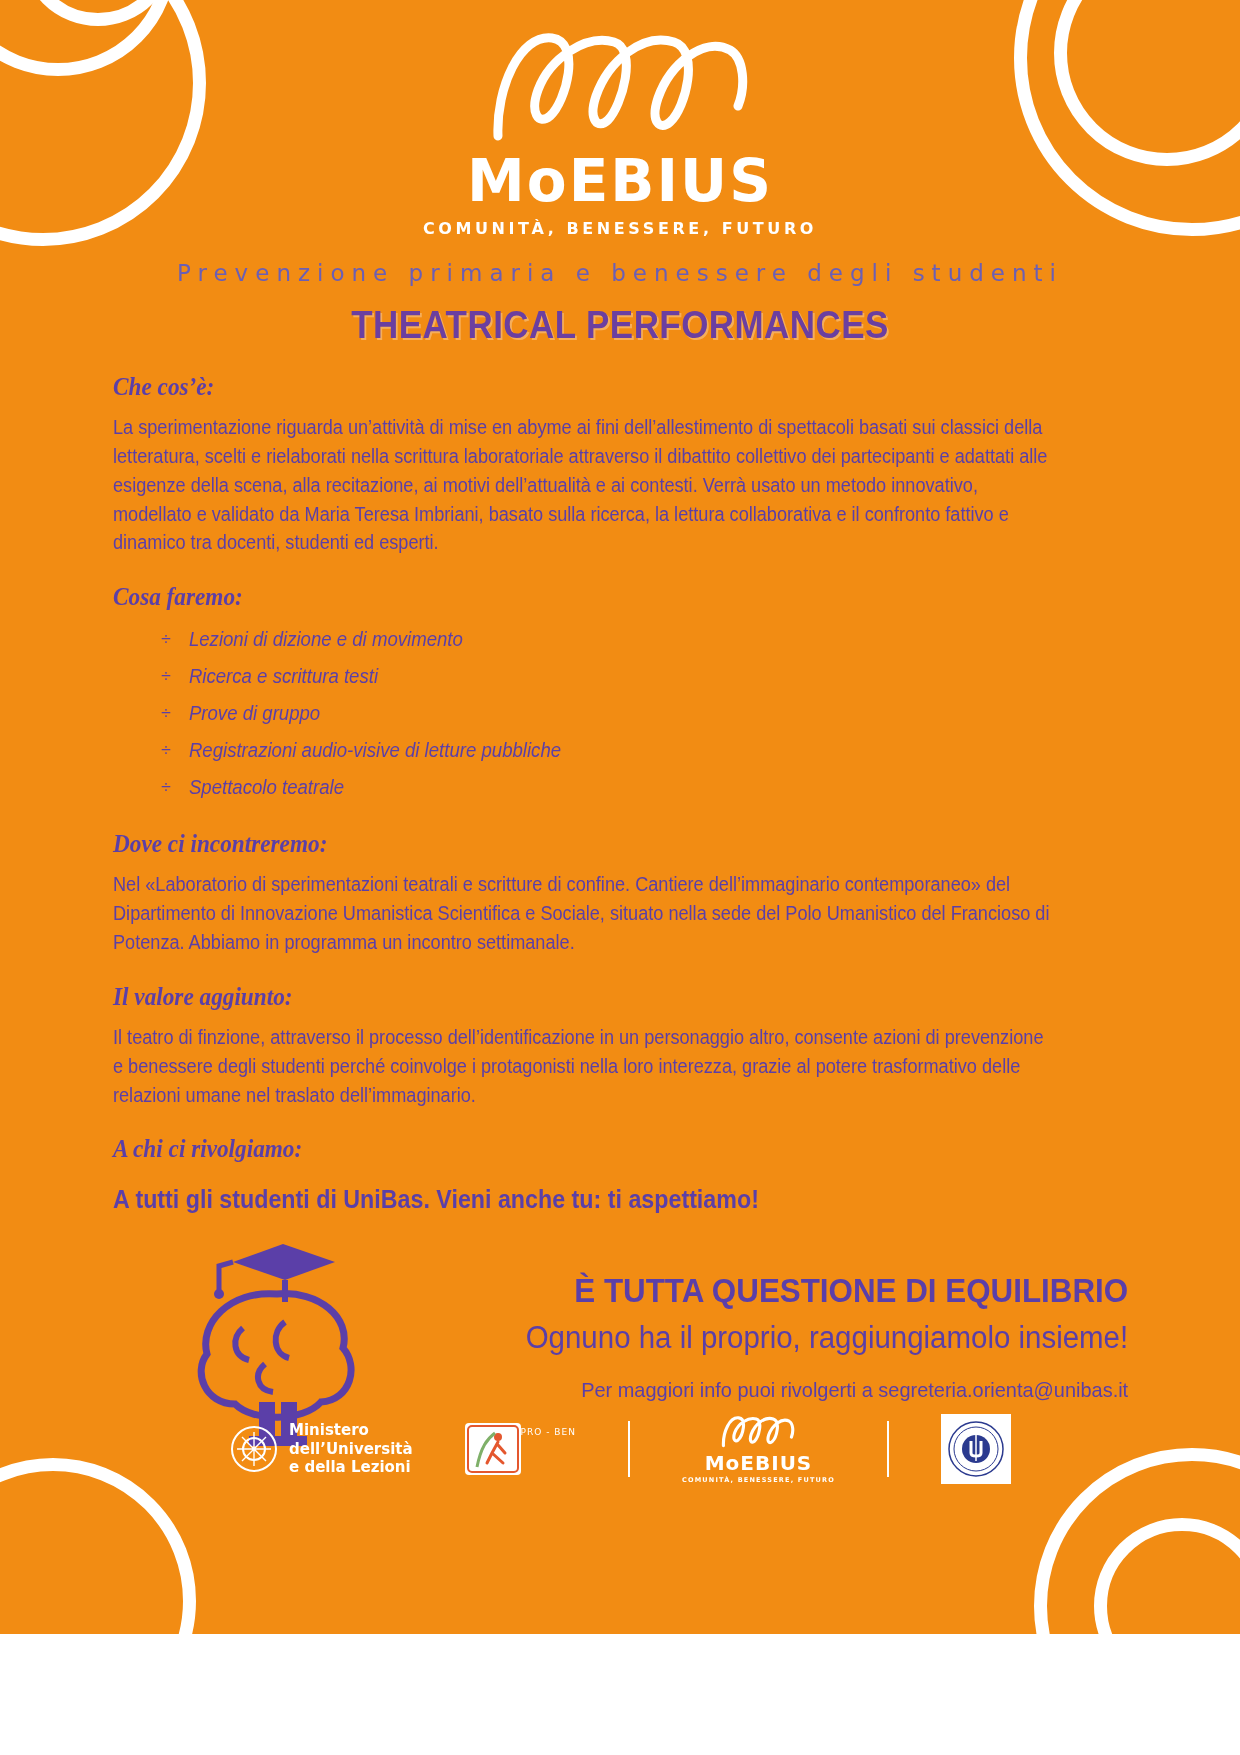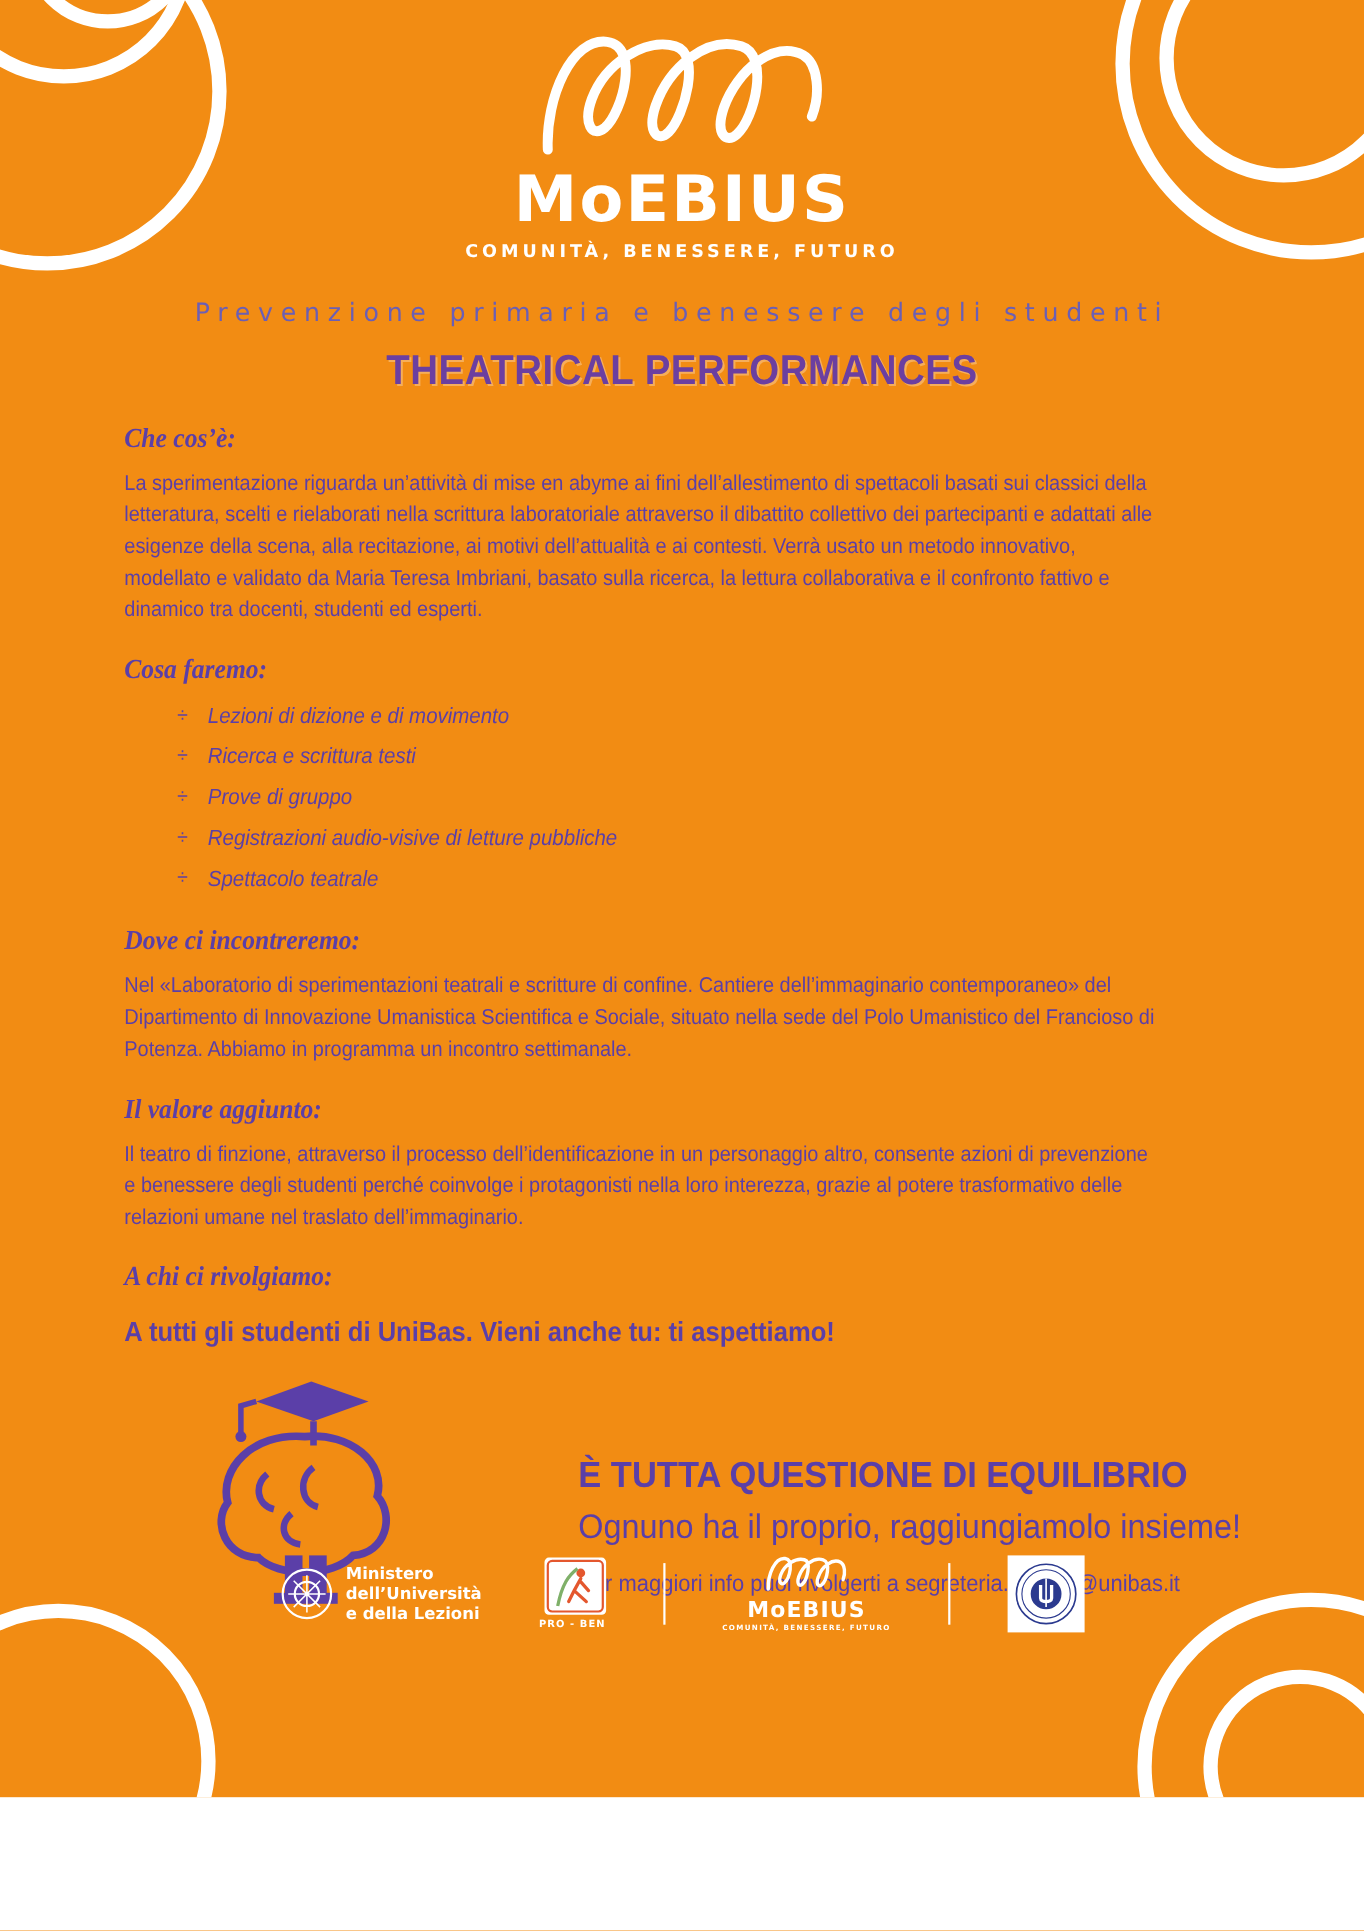--- a/index.html
+++ b/index.html
@@ -61,21 +61,21 @@
     margin-top: 9px;
   }
 
   
   .kicker {
     text-align: center;
     color: #6B5FB5;
     font-family: "DejaVu Sans", sans-serif;
     font-size: 23px;
     letter-spacing: 7px;
-    margin-top: 34px;
+    margin-top: 22px;
   }
   .title-1 {
     text-align: center;
     color: #6B3FA0;
     font-family: "Liberation Serif", serif;
     font-style: italic;
     font-weight: bold;
     font-size: 40px;
     font-variant: small-caps;
     letter-spacing: 1px;
@@ -160,23 +160,22 @@
   }
   .tree {
     position: absolute;
     left: 60px;
     top: 0;
   }
   .slogan {
     position: absolute;
     right: 0;
     top: 40px;
-    text-align: left;
-    color: #5B3FA8;
-    margin-top: 38px;
+    text-align: right;
+    color: #5B3FA8;
   }
   .slogan .l1 {
     font-family: "Liberation Sans Narrow", "Liberation Sans", sans-serif;
     font-weight: bold;
     font-size: 33px;
     transform: scaleX(0.95);
     transform-origin: right center;
   }
   .slogan .l2 {
     font-family: "Liberation Sans Narrow", "Liberation Sans", sans-serif;
@@ -207,23 +206,22 @@
   .f-item { display: flex; align-items: center; gap: 10px; }
   .min-text {
     color: #ffffff;
     font-family: "DejaVu Sans", sans-serif;
     font-weight: bold;
     font-size: 15px;
     line-height: 1.25;
   }
   .proben {
     display: flex;
-    flex-direction: column;
-    align-items: flex-end;
-    font-weight: bold;
+    flex-direction: row;
+    align-items: flex-start;
   }
   .proben-box {
     width: 56px; height: 52px;
     background: #ffffff;
     border-radius: 4px;
     position: relative;
     overflow: hidden;
   }
   .proben-caption {
     color: #ffffff;

